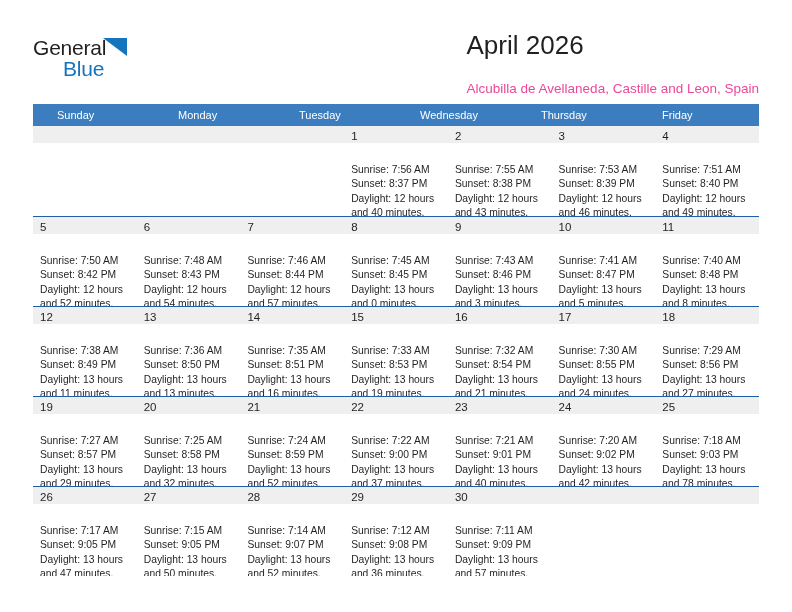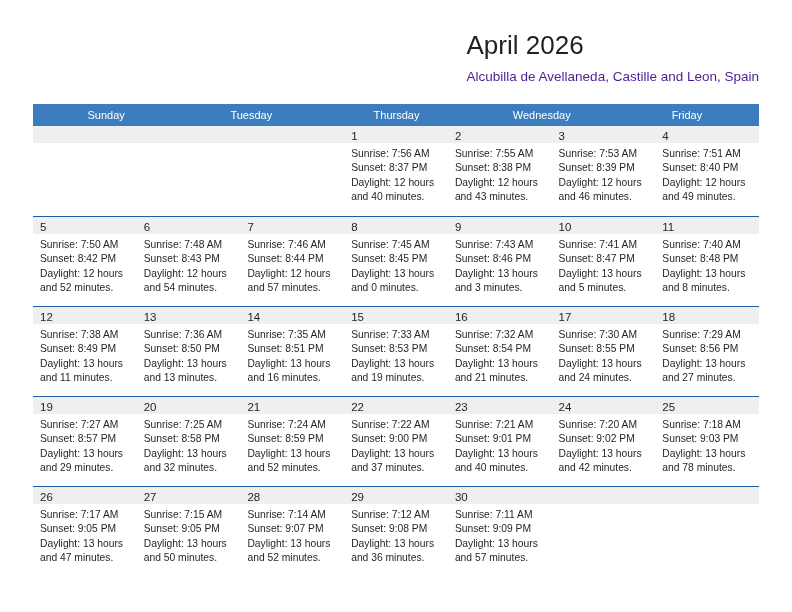--- a/index.html
+++ b/index.html
@@ -68,46 +68,45 @@
   }
   .cal-title {
     font-size: 26px;
     color: #231f20;
     font-weight: normal;
     line-height: 34px;
     white-space: nowrap;
   }
   .cal-subtitle {
     font-size: 13.5px;
-    color: #4c1d95;
+    color: #ec4899;
     line-height: 22px;
-    margin-top: 4px;
+    margin-top: 16px;
     white-space: nowrap;
   }
 
   
   .calendar {
     position: absolute;
     left: 33px;
     top: 104px;
     width: 726px;
   }
   .dow-row {
     display: flex;
     background: #3b7dbf;
     height: 22px;
   }
   .dow {
     flex: 1 1 0;
     color: #ffffff;
     font-size: 11px;
     line-height: 22px;
-    padding-left: 1px;
+    padding-left: 24px;
     white-space: nowrap;
-    text-align: center;
   }
   .week {
     display: flex;
     border-top: 1.5px solid #1f5fa6;
     height: 90px;
   }
   .week:first-of-type { border-top: none; }
   .cell {
     flex: 1 1 0;
     position: relative;
@@ -118,50 +117,56 @@
     height: 17px;
     background: #efefef;
     padding-left: 7px;
   }
   .daynum {
     font-size: 11.5px;
     color: #231f20;
     line-height: 17px;
   }
   .cell-body {
-    padding: 4px 6px 0 7px;
+    padding: 20px 6px 0 7px;
   }
   .line {
     font-size: 10.3px;
     color: #231f20;
     line-height: 14.3px;
     white-space: nowrap;
   }
 </style>
 </head>
 <body>
 
 <div class="page">
 
   <div class="header">
 
+    <div class="logo">
+      <span class="logo-general">General</span>
+      <span class="logo-triangle"></span>
+      <span class="logo-blue">Blue</span>
+    </div>
 
     <div class="title-block">
       <div class="cal-title">April 2026</div>
       <div class="cal-subtitle">Alcubilla de Avellaneda, Castille and Leon, Spain</div>
     </div>
 
   </div>
 
   <div class="calendar">
     <div class="dow-row" id="dow-row">
         <div class="dow">Sunday</div>
+        <div class="dow">Monday</div>
         <div class="dow">Tuesday</div>
+        <div class="dow">Wednesday</div>
         <div class="dow">Thursday</div>
-        <div class="dow">Wednesday</div>
         <div class="dow">Friday</div>
       </div>
     <div id="weeks-container">
         <div class="week">
           <div class="cell empty">
             <div class="daynum-band"><span class="daynum"></span></div>
           </div>
           <div class="cell empty">
             <div class="daynum-band"><span class="daynum"></span></div>
           </div>

